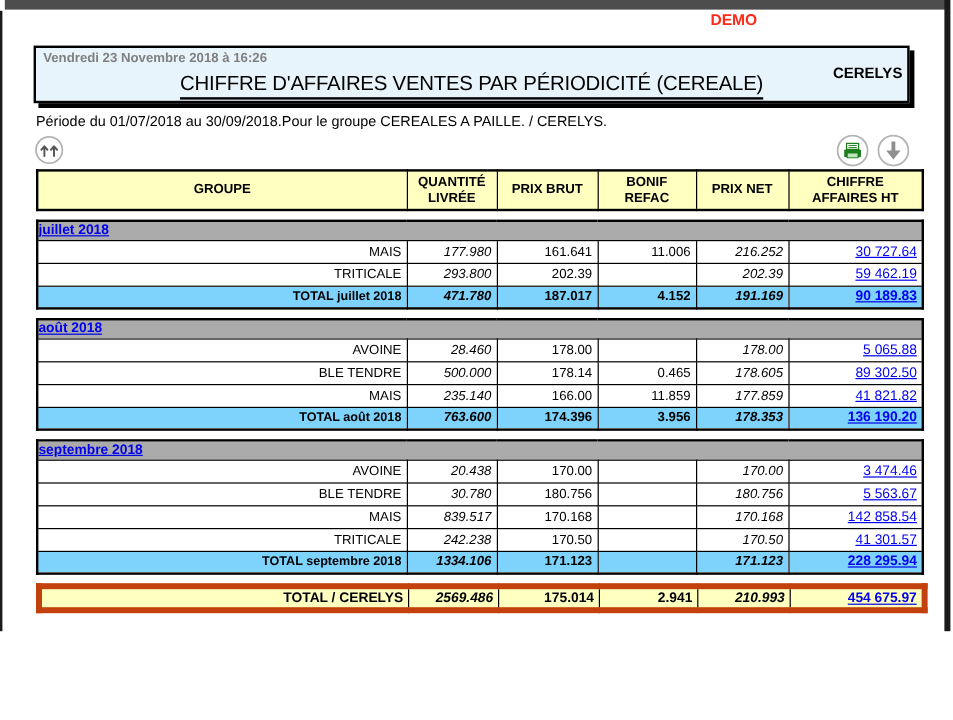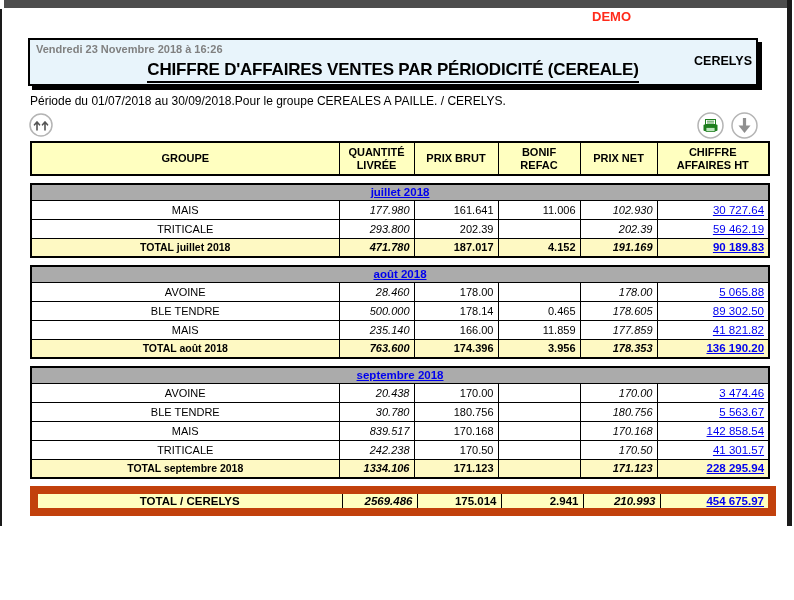--- a/index.html
+++ b/index.html
@@ -13,21 +13,21 @@
   .frame-right { position:absolute; left:787px; top:0; width:5px; height:526px; background:#1a1a1a; }
 
   .demo { position:absolute; top:9px; right:33px; font-size:13px; font-weight:bold; color:#ff2a1a; }
 
   
   .header-box { position:absolute; left:28px; top:38px; width:730px; height:48px;
     background:#e8f4fb; border:2px solid #000; box-shadow:4px 4px 0 #000;padding-left:16px; }
   .hb-date { position:absolute; left:6px; top:3px; font-size:11px; font-weight:bold; color:#808080; }
   .hb-company { position:absolute; right:4px; top:14px; font-size:12.5px; font-weight:bold; color:#000; }
   .hb-title { position:absolute; left:0; right:0; top:20px; text-align:center; }
-  .hb-title span { display:inline-block; font-size:17px; font-weight:bold; color:#000;
+  .hb-title span { display:inline-block; font-size:17px; font-weight:normal; color:#000;
     border-bottom:2px solid #000; padding-bottom:1px; letter-spacing:-0.2px; }
 
   .periode { position:absolute; left:30px; top:94px; font-size:12px; color:#000; }
 
   
   .icon-circle { position:absolute; border-radius:50%; background:#fff; }
   .icon-top { left:29px; top:113px; }
   .icon-print { left:697px; top:112px; }
   .icon-down { left:731px; top:112px; }
 
@@ -36,31 +36,31 @@
   table { border-collapse:collapse; table-layout:fixed; width:738px;padding-left:48px; }
   col.c0{width:308px} col.c1{width:75px} col.c2{width:84px} col.c3{width:82px} col.c4{width:77px} col.c5{width:112px}
 
   .hdr-table { border:2px solid #000; }
   .hdr-table th { border:1px solid #000; background:#ffffc0; font-size:11px; font-weight:bold;
     text-align:center; vertical-align:middle; white-space:pre-line; line-height:13px; height:33px; padding:2px; }
 
   .sec-table { margin-top:7px; border:2px solid #000; }
   .sec-table td { border:1px solid #000; background:#fff; font-size:11px; color:#000;
     padding:1px 4px; height:19px; vertical-align:middle; overflow:hidden; white-space:nowrap; }
-  .band-row td { background:#ababab; text-align:center; height:16px; padding:0; }
+  .band-row td { background:#ababab; text-align:left; height:16px; padding:0; }
   .month-link { color:#0000ee; font-weight:bold; font-size:11.5px; text-decoration:underline; cursor:pointer; }
-  .c-groupe { text-align:center;margin-top:12px; }
+  .c-groupe { text-align:right;margin-top:12px; }
   .c-num { text-align:right; font-size:11.5px; }
   .it { font-style:italic; }
   .ca-link { color:#0000ee; text-decoration:underline; cursor:pointer; font-size:11.5px; }
-  .total-row td { background:#fef9c3; font-weight:bold; }
+  .total-row td { background:#7dd3fc; font-weight:bold; }
   .total-row .c-groupe { font-size:10.5px; }
   .total-row .ca-link { font-weight:bold; }
 
-  .grand-table { margin-top:7px; border:8px solid #c2410c; }
+  .grand-table { margin-top:7px; border:5px solid #c2410c; }
   .grand-table td { border:1px solid #000; background:#ffffc0; font-weight:bold; font-size:11.5px;
     padding:1px 4px; height:20px; vertical-align:middle; white-space:nowrap; }
 </style>
 </head>
 <body>
 
 <div class="page">
 
   <div class="titlebar"></div>
   <div class="frame-left"></div>
@@ -149,21 +149,21 @@
           </colgroup>
     <tbody>
       <tr class="band-row">
         <td colspan="6"><a class="month-link">juillet 2018</a></td>
       </tr>
     <tr class="data-row">
     <td class="c-groupe">MAIS</td>
     <td class="c-num it">177.980</td>
     <td class="c-num">161.641</td>
     <td class="c-num">11.006</td>
-    <td class="c-num it">102.930</td>
+    <td class="c-num it">216.252</td>
     <td class="c-num">
       <a class="ca-link">30 727.64</a>
     </td>
   </tr>
             <tr class="data-row">
     <td class="c-groupe">TRITICALE</td>
     <td class="c-num it">293.800</td>
     <td class="c-num">202.39</td>
     <td class="c-num"></td>
     <td class="c-num it">202.39</td>

